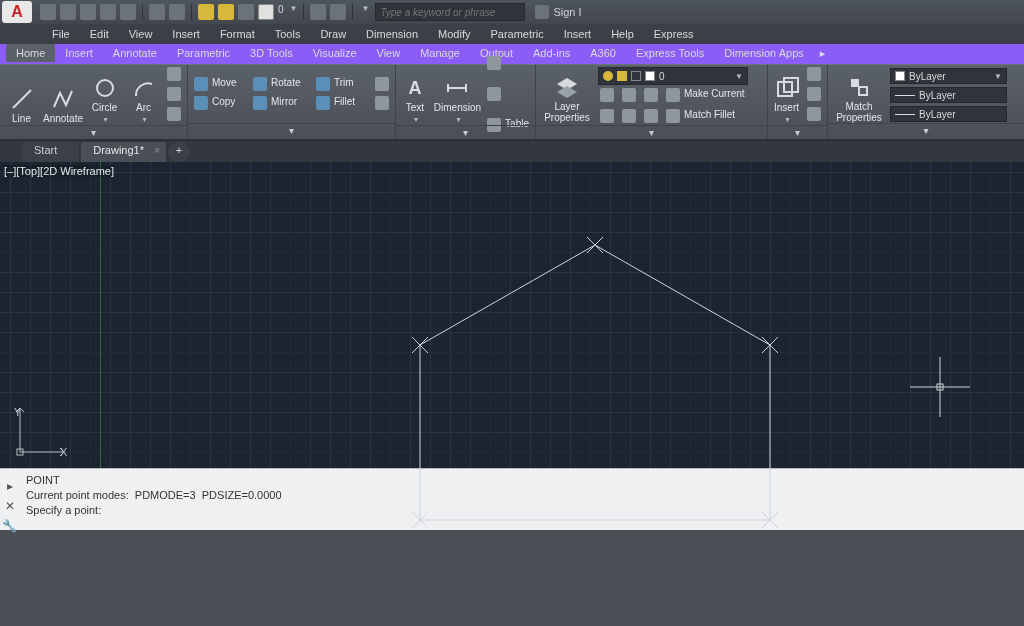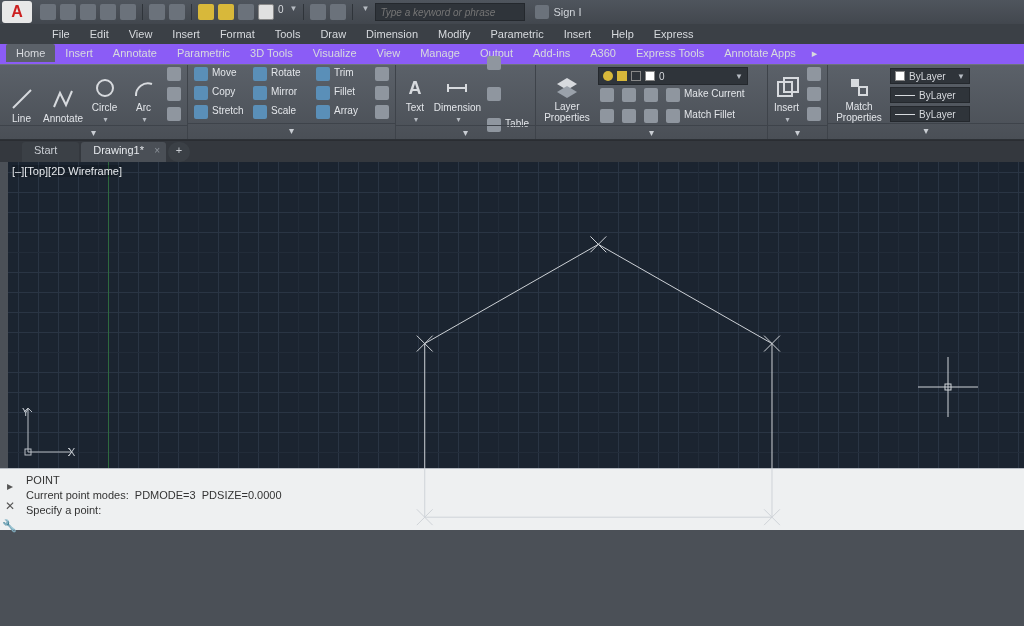--- a/index.html
+++ b/index.html
@@ -32,31 +32,31 @@
 .panel .row{display:flex;align-items:center;gap:4px;}
 .bigbtn{display:flex;flex-direction:column;align-items:center;justify-content:flex-end;width:40px;height:56px;color:#e3e6ea;font-size:10px;gap:2px;}
 .bigbtn svg,.bigbtn .glyph{width:24px;height:24px;}
 .smbtn{display:flex;align-items:flex-start;gap:4px;color:#e3e6ea;font-size:10px;height:18px;padding:0 2px;}
 .smbtn .ico{width:14px;height:14px;background:#7d838c;border-radius:2px;}
 .smbtn .ico.b{background:#5a8fb8;}
 .smbtn .ico.g{background:#8f969f;}
 .panelname{height:14px;line-height:14px;text-align:center;font-size:10px;color:#c9cdd3;border-top:1px solid #3e434a;margin:0 -4px;padding:0 4px;}
 .dd{font-size:8px;color:#b6bbc2;margin-left:2px;}
 .layer-combo{display:flex;align-items:center;background:#2f343a;border:1px solid #24282d;height:18px;width:150px;font-size:10px;color:#d7dade;padding:0 4px;gap:4px;}
-.prop-combo{display:flex;align-items:center;background:#2f343a;border:1px solid #24282d;height:16px;width:80px;font-size:10px;color:#d7dade;padding:0 4px;gap:4px;}
+.prop-combo{display:flex;align-items:center;background:#2f343a;border:1px solid #24282d;height:16px;width:117px;font-size:10px;color:#d7dade;padding:0 4px;gap:4px;}
 
 
 .filetabs { height:22px;background:#34383e;display:flex;align-items:flex-end;padding-left:22px;border-top:1px solid #2a2d32; }
 .ftab{height:20px;padding:2px 22px 2px 12px;font-size:11px;color:#c9cdd3;background:#3b4046;border-radius:3px 3px 0 0;margin-right:2px;position:relative;}
 .ftab.active{background:#4a4f56;color:#e6e9ed;}
 .ftab .close{position:absolute;right:6px;top:3px;font-size:10px;color:#8d939b;}
 .ftab.add{width:22px;padding:2px 0;text-align:center;border-radius:10px;background:#3b4046;}
 
 
-.stage { position:relative;height:306px;background:#1b2430;margin-left:8px; }
+.stage { position:relative;height:306px;background:#1b2430; }
 .stage::before{ content:"";position:absolute;inset:0;
   background-image:
     linear-gradient(#222c39 1px,transparent 1px),
     linear-gradient(90deg,#222c39 1px,transparent 1px),
     linear-gradient(#2a3544 1px,transparent 1px),
     linear-gradient(90deg,#2a3544 1px,transparent 1px);
   background-size: 100px 100px,100px 100px,20px 20px,20px 20px;
   background-position: -10px -10px,-10px -10px,-10px -10px,-10px -10px;
 }
 .viewlabel{position:absolute;top:3px;left:4px;color:#e6e9ed;font-size:11px;background:rgba(0,0,0,.15);}
@@ -128,21 +128,21 @@
   <div>Annotate</div>
   <div>Parametric</div>
   <div>3D Tools</div>
   <div>Visualize</div>
   <div>View</div>
   <div>Manage</div>
   <div>Output</div>
   <div>Add-ins</div>
   <div>A360</div>
   <div>Express Tools</div>
-  <div>Annotate Apps</div>
+  <div>Dimension Apps</div>
   <div style="padding:3px 6px">▸</div>
 </div>
 
 <div class="ribbon">
 
   <div class="panel" style="width:188px">
     <div class="row" style="height:58px">
       <div class="bigbtn">
         <svg viewBox="0 0 24 24">
             <line x1="3" y1="21" x2="21" y2="3" stroke="#d7dade" stroke-width="2"></line>
@@ -208,37 +208,20 @@
             <span class="ico b"></span>
             <span>Copy</span>
           </div>
         <div class="smbtn" style="width:60px">
             <span class="ico b"></span>
             <span>Mirror</span>
           </div>
         <div class="smbtn" style="width:56px">
             <span class="ico b"></span>
             <span>Fillet</span>
-          </div>
-        <div class="smbtn">
-            <span class="ico g"></span>
-          </div>
-      </div>
-      <div class="row">
-        <div class="smbtn" style="width:56px">
-            <span class="ico b"></span>
-            <span>Stretch</span>
-          </div>
-        <div class="smbtn" style="width:60px">
-            <span class="ico b"></span>
-            <span>Scale</span>
-          </div>
-        <div class="smbtn" style="width:56px">
-            <span class="ico b"></span>
-            <span>Array</span>
           </div>
         <div class="smbtn">
             <span class="ico g"></span>
           </div>
       </div>
     </div>
     <div class="panelname">▾</div>
   </div>
 
   <div class="panel" style="width:140px">

